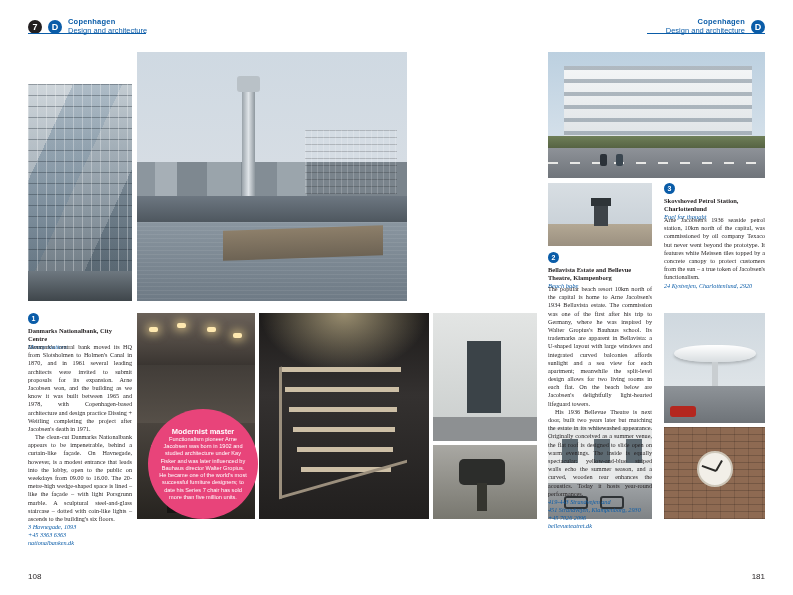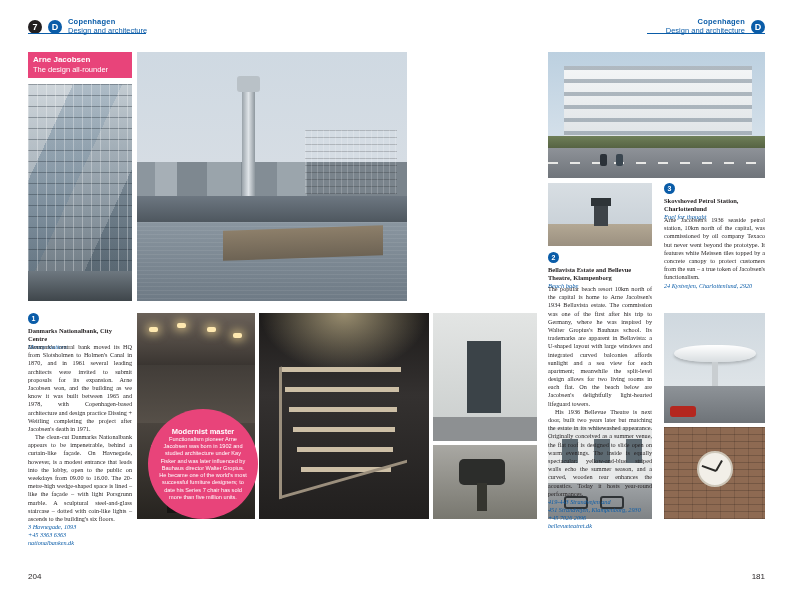--- a/index.html
+++ b/index.html
@@ -327,24 +327,20 @@
 
   <div class="hdr hdr-right">
     <div class="hdr-txt">
       <div class="hdr-city">Copenhagen</div>
       <div class="hdr-sub">Design and architecture</div>
     </div>
     <div class="d-badge">D</div>
   </div>
   <div class="hdr-rule hdr-rule-r"></div>
 
-  <div class="title-label">
-    <div class="t1">Arne Jacobsen</div>
-    <div class="t2">The design all-rounder</div>
-  </div>
 
   <div class="ph ph-glass">
     <div class="refl"></div>
     <div class="grid"></div>
     <div class="ground"></div>
   </div>
 
   <div class="ph ph-harbour">
     <div class="sky"></div>
     <div class="skyline"></div>
@@ -470,16 +466,16 @@
     <div class="ttl">Skovshoved Petrol Station, Charlottenlund</div>
     <div class="sub">Fuel for thought</div>
   </div>
   <div class="cap body blk-3-body">
     <p class="first">Arne Jacobsen's 1936 seaside petrol station, 10km north of the capital, was commissioned by oil company Texaco but never went beyond the prototype. It features white Meissen tiles topped by a concrete canopy to protect customers from the sun – a true token of Jacobsen's functionalism.</p>
     <div class="contact">
       <div>24 Kystvejen, Charlottenlund, 2920</div>
     </div>
   </div>
 
-  <div class="folio folio-l">204</div>
+  <div class="folio folio-l">108</div>
   <div class="folio folio-r">181</div>
 
 </div>
 
 </body></html>

